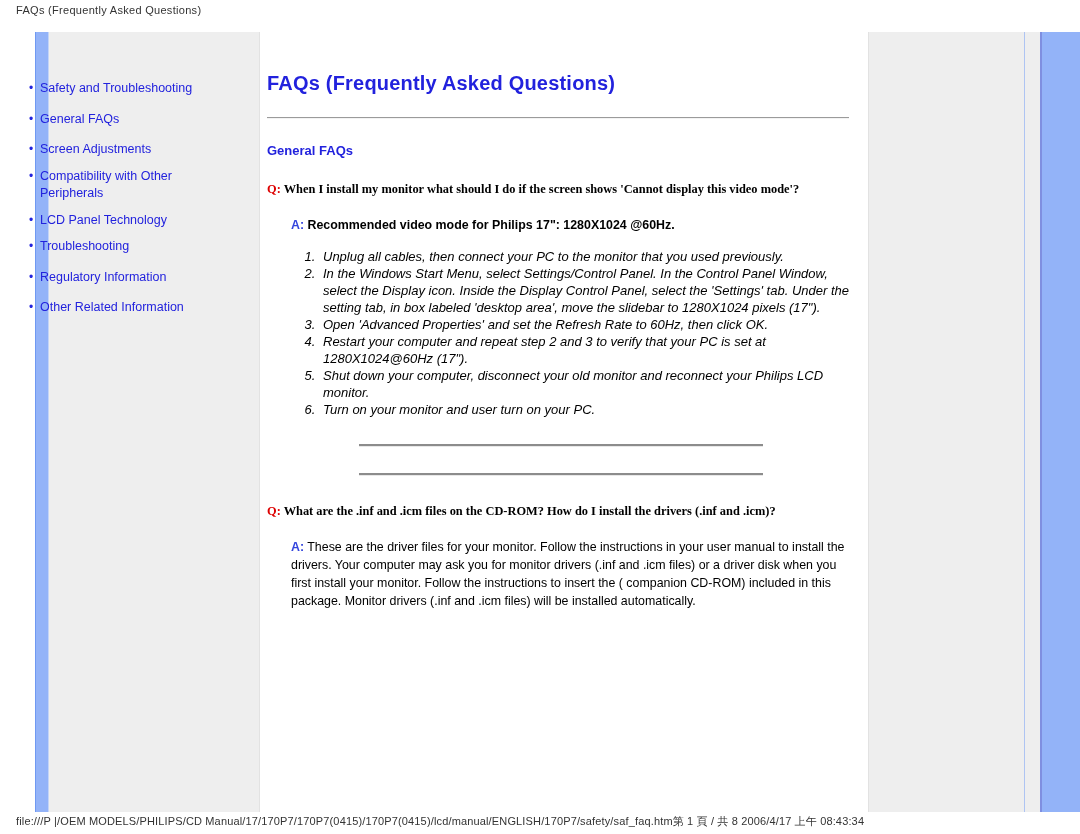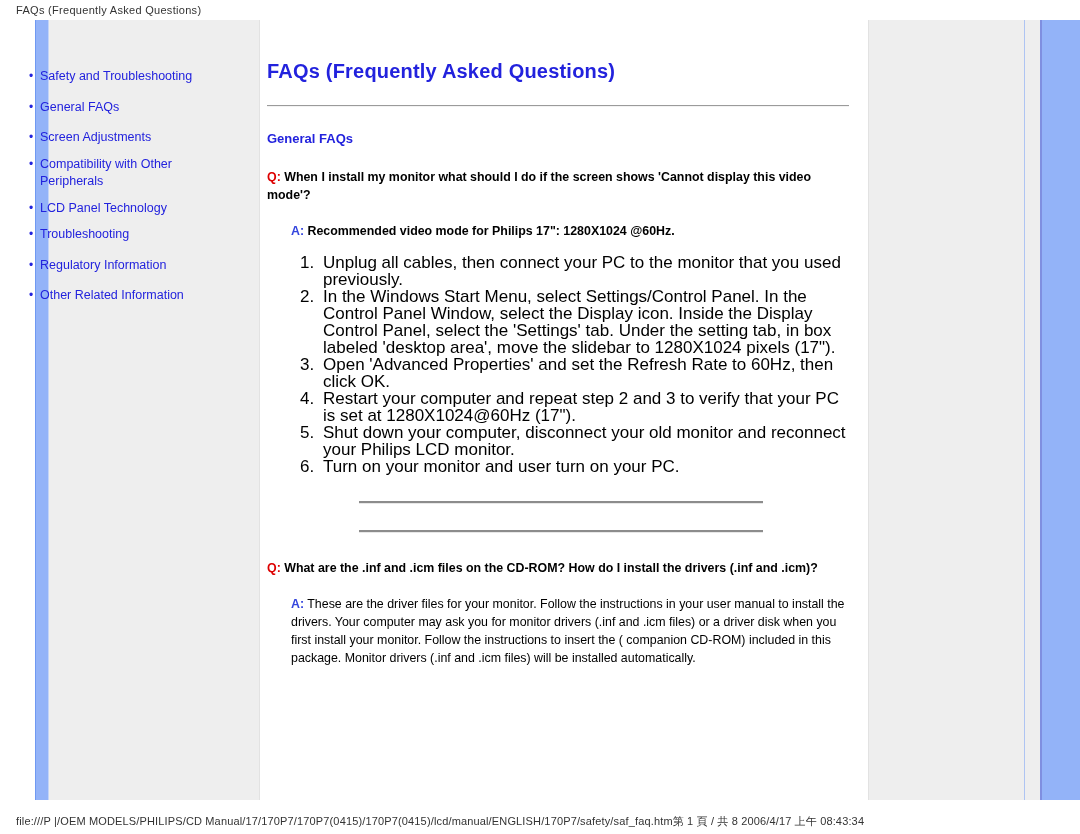--- a/index.html
+++ b/index.html
@@ -33,21 +33,21 @@
     font-size: 11px;
     color: #333333;
     letter-spacing: 0.15px;
     white-space: nowrap;
   }
 
   
   .page {
     position: absolute;
     left: 0;
-    top: 20px;
+    top: 32px;
     width: 930px;
     height: 780px;
   }
 
   
   .sidebar {
     position: absolute;
     left: 35px;
     top: 0px;
     width: 224px;
@@ -147,38 +147,40 @@
     margin: 0 0 22px 0;
   }
 
   .qa { margin: 0 0 0 0; }
   .question {
     font-size: 12.4px;
     font-weight: bold;
     color: #000000;
     line-height: 18px;
     margin: 0 0 18px 0;
+    font-family: Liberation Serif, serif;
   }
   .q-mark { color: #dd0000; font-weight: bold; }
   .a-mark { color: #3344dd; font-weight: bold; }
 
   .answer {
     margin: 0 0 0 24px;
     font-size: 12.4px;
     line-height: 18px;
     color: #000000;
   }
   .answer.bold { font-weight: bold; }
 
   ol.steps {
     margin: 14px 0 0 0;
     padding-left: 28px;
-    font-size: 17px;
+    font-size: 13px;
     line-height: 17px;
     font-weight: normal;
+    font-style: italic;
   }
   ol.steps li {
     margin-bottom: 0px;
     padding-left: 4px;
   }
 
   .divider {
     margin: 26px 0 26px 92px;
     width: 404px;
     height: 0;

